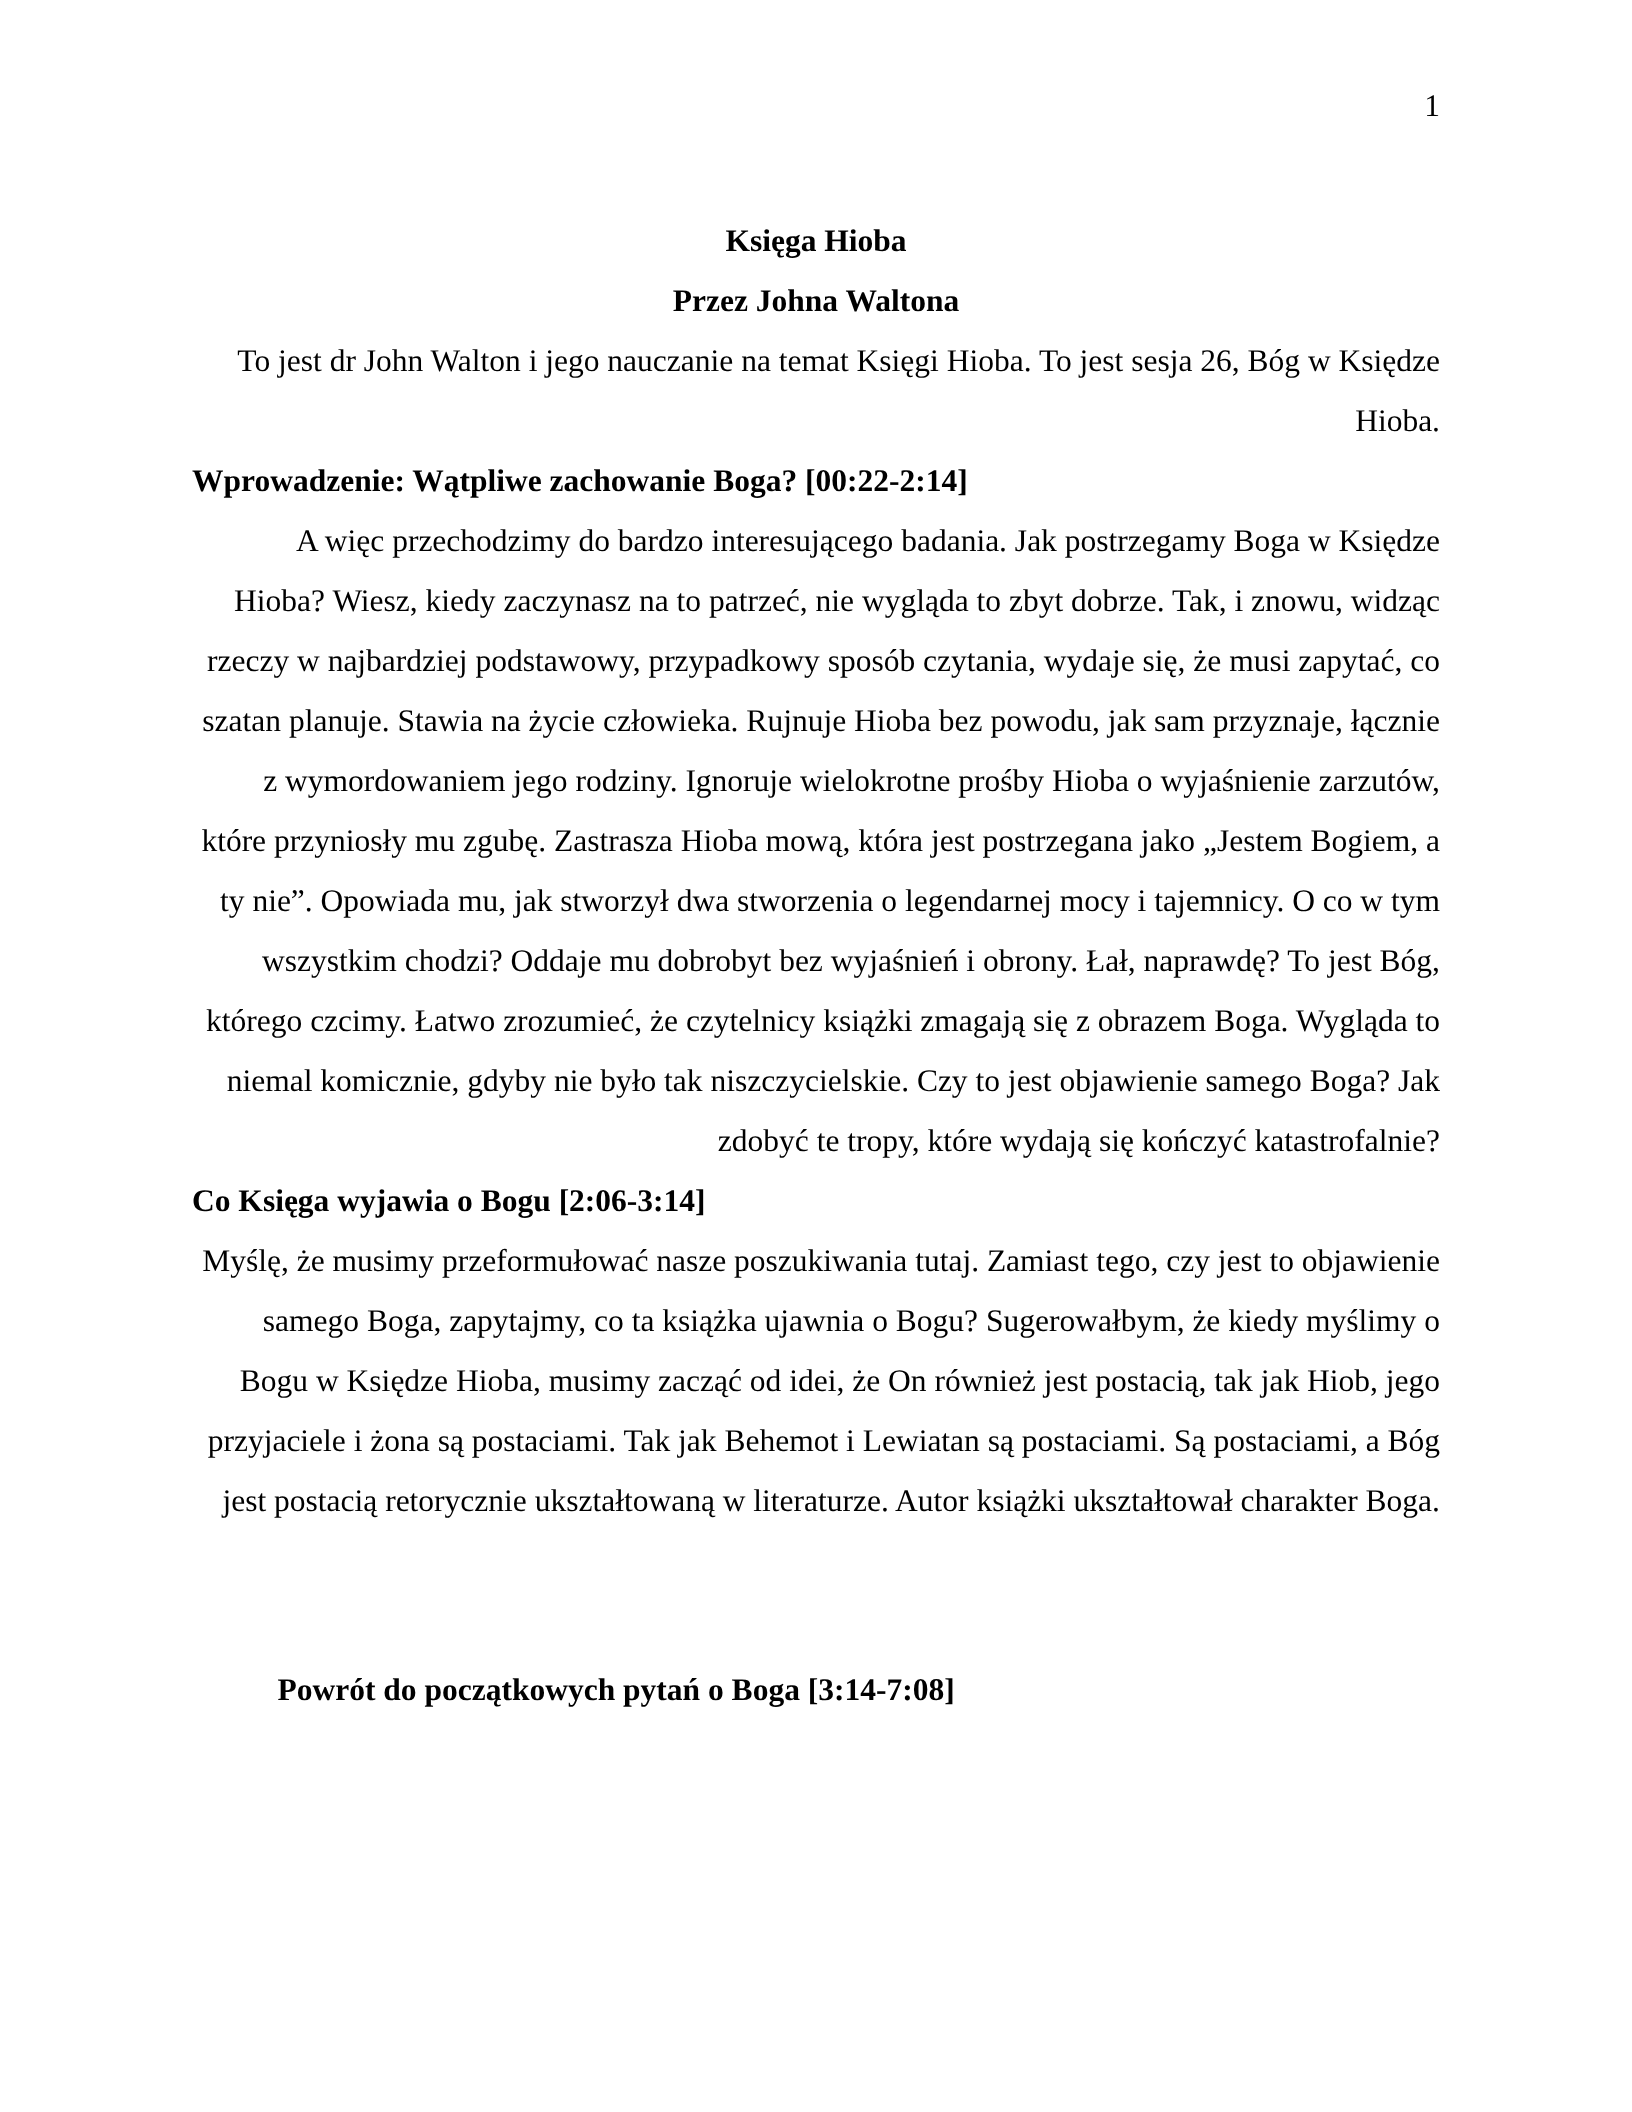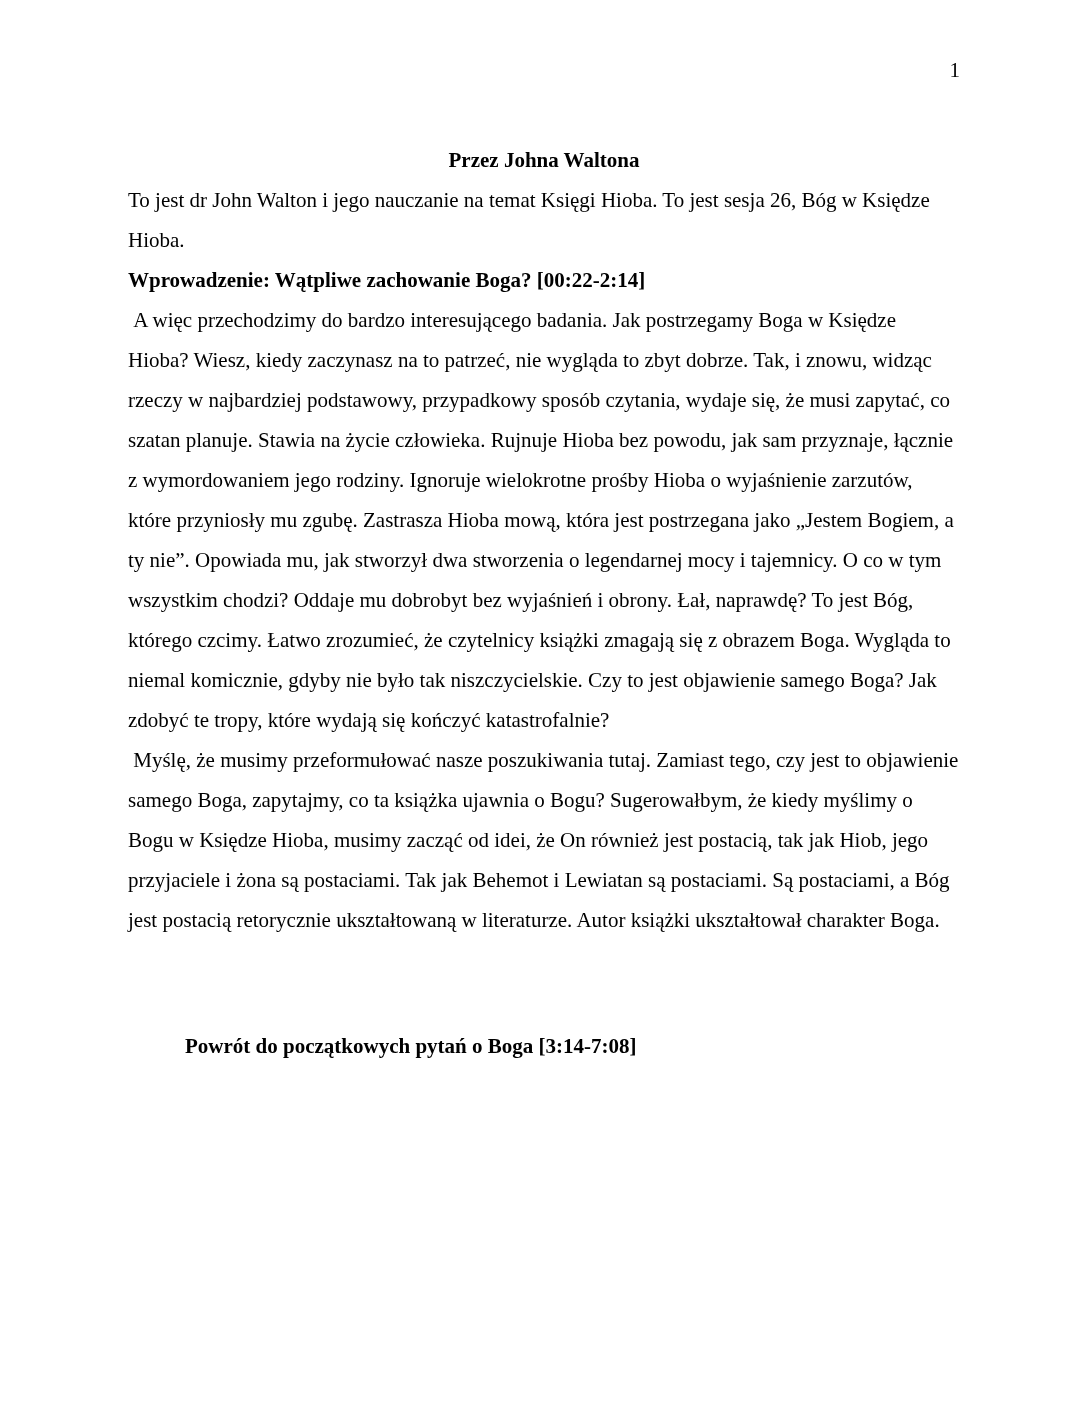--- a/index.html
+++ b/index.html
@@ -28,41 +28,44 @@
   .heading {
     font-weight: bold;
     margin: 0;
   }
   .center {
     text-align: center;
   }
   .body-text {
     margin: 0;
     white-space: pre-wrap;
+    text-align: right;
   }
   .footer-heading {
     margin-top: 86px;
     margin-left: 57px;
   }
 </style>
 </head>
 <body>
 
 <div class="page">
 
   <div class="page-number">1</div>
 
   <div class="title-block">
+    <div class="heading center">Księga Hioba</div>
     <div class="heading center">Przez Johna Waltona</div>
   </div>
 
   <p class="body-text">To jest dr John Walton i jego nauczanie na temat Księgi Hioba. To jest sesja 26, Bóg w Księdze Hioba.</p>
 
   <div class="heading">Wprowadzenie: Wątpliwe zachowanie Boga? [00:22-2:14]</div>
 
   <p class="body-text"> A więc przechodzimy do bardzo interesującego badania. Jak postrzegamy Boga w Księdze Hioba? Wiesz, kiedy zaczynasz na to patrzeć, nie wygląda to zbyt dobrze. Tak, i znowu, widząc rzeczy w najbardziej podstawowy, przypadkowy sposób czytania, wydaje się, że musi zapytać, co szatan planuje. Stawia na życie człowieka. Rujnuje Hioba bez powodu, jak sam przyznaje, łącznie z wymordowaniem jego rodziny. Ignoruje wielokrotne prośby Hioba o wyjaśnienie zarzutów, które przyniosły mu zgubę. Zastrasza Hioba mową, która jest postrzegana jako „Jestem Bogiem, a ty nie”. Opowiada mu, jak stworzył dwa stworzenia o legendarnej mocy i tajemnicy. O co w tym wszystkim chodzi? Oddaje mu dobrobyt bez wyjaśnień i obrony. Łał, naprawdę? To jest Bóg, którego czcimy. Łatwo zrozumieć, że czytelnicy książki zmagają się z obrazem Boga. Wygląda to niemal komicznie, gdyby nie było tak niszczycielskie. Czy to jest objawienie samego Boga? Jak zdobyć te tropy, które wydają się kończyć katastrofalnie?</p>
 
+  <div class="heading">Co Księga wyjawia o Bogu [2:06-3:14]</div>
 
   <p class="body-text"> Myślę, że musimy przeformułować nasze poszukiwania tutaj. Zamiast tego, czy jest to objawienie samego Boga, zapytajmy, co ta książka ujawnia o Bogu? Sugerowałbym, że kiedy myślimy o Bogu w Księdze Hioba, musimy zacząć od idei, że On również jest postacią, tak jak Hiob, jego przyjaciele i żona są postaciami. Tak jak Behemot i Lewiatan są postaciami. Są postaciami, a Bóg jest postacią retorycznie ukształtowaną w literaturze. Autor książki ukształtował charakter Boga.</p>
 
   <div class="heading footer-heading">Powrót do początkowych pytań o Boga [3:14-7:08]</div>
 
 </div>
 
 </body></html>

